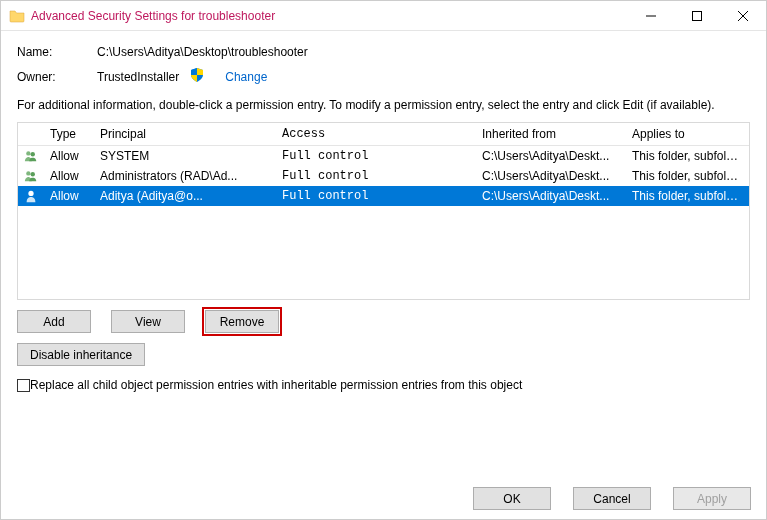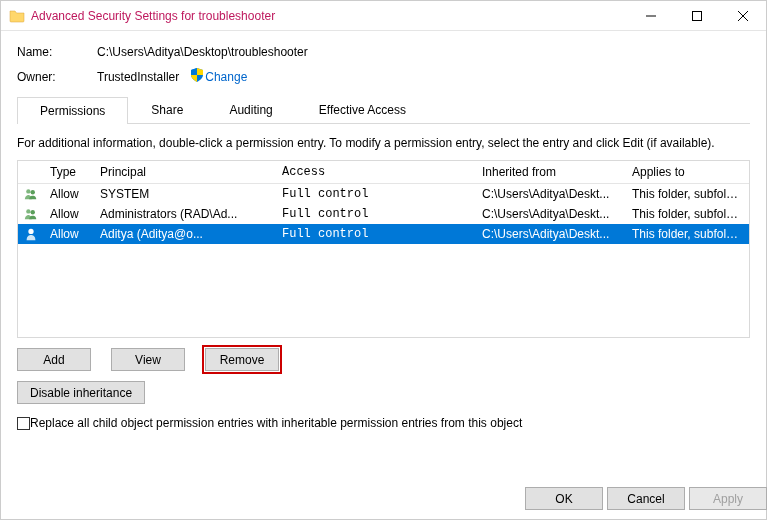--- a/index.html
+++ b/index.html
@@ -8,21 +8,21 @@
 .titlebar { height: 30px; display: flex; align-items: center; border-bottom: 1px solid #e5e5e5; }
 .titlebar .icon { width: 16px; height: 16px; margin: 0 6px 0 8px; }
 .titlebar .title { flex: 1; color: #be185d; }
 .titlebar .win-btn { width: 46px; height: 30px; display: flex; align-items: center; justify-content: center; color: #000; }
 
 .content { padding: 14px 16px 10px 16px; }
 
 .field-row { display: flex; align-items: center; margin-bottom: 8px; }
 .field-label { width: 80px; color: #000; }
 .field-value { color: #000; }
-.change-link { color: #0066cc; margin-left: 10px; display: inline-flex; align-items: center; gap: 0; cursor: pointer; }
+.change-link { color: #0066cc; margin-left: 10px; display: inline-flex; align-items: center; gap: 20px; cursor: pointer; }
 
 .tabs { display: flex; border-bottom: 1px solid #d9d9d9; margin-top: 10px; }
 .tab { padding: 6px 22px; border: 1px solid transparent; border-bottom: none; color: #000; cursor: pointer; text-align: center; }
 .tab.active { border-color: #d9d9d9; background: #fff; position: relative; top: 1px; }
 
 .info-text { margin: 12px 0 10px 0; color: #000; }
 .section-label { margin-bottom: 4px; color: #000; }
 
 .grid { border: 1px solid #d9d9d9; height: 178px; background: #fff; overflow: hidden; }
 .grid-header { display: flex; border-bottom: 1px solid #e5e5e5; background: #fff; }
@@ -38,21 +38,21 @@
 .col-applies { flex: 1; }
 
 .btn-row { display: flex; gap: 20px; margin-top: 10px; }
 .btn { min-width: 74px; height: 23px; padding: 0 12px; background: #e1e1e1; border: 1px solid #adadad; color: #000; cursor: pointer; display: inline-flex; align-items: center; justify-content: center; }
 .btn.highlight { outline: 2px solid #cc0000; outline-offset: 1px; }
 .btn.disabled { color: #a0a0a0; background: #e8e8e8; cursor: default; }
 
 .checkbox-row { display: flex; align-items: center; margin-top: 12px; }
 .checkbox { width: 13px; height: 13px; border: 1px solid #333; background: #fff; }
 
-.footer { position: absolute; bottom: 10px; right: 0; display: flex; gap: 4px; }
+.footer { position: absolute; bottom: 10px; right: 16px; display: flex; gap: 22px; }
 .footer .btn { min-width: 78px; }
 
 .user-icon-single { width: 16px; height: 16px; }
 .user-icon-group { width: 16px; height: 16px; }
 
 .shield-svg { width: 16px; height: 16px; }
 .folder-svg { width: 16px; height: 16px; }
 </style>
 </head>
 <body>
@@ -98,26 +98,20 @@
           <path d="M8 1 L14 3 V8 C14 12 8 15 8 15 C8 15 2 12 2 8 V3 Z" fill="#0078d7"></path>
           <path d="M8 1 L14 3 V8 L8 8 Z" fill="#ffd700"></path>
           <path d="M8 8 L2 8 V3 L8 1 Z" fill="#0078d7"></path>
           <path d="M8 8 L8 15 C8 15 2 12 2 8 Z" fill="#ffd700"></path>
         </svg>
       </span>
       <span>Change</span>
     </span>
   </div>
 
-  <div class="tabs">
-    <div class="tab active">Permissions</div>
-    <div class="tab">Share</div>
-    <div class="tab">Auditing</div>
-    <div class="tab">Effective Access</div>
-  </div>
 
   <div class="info-text">For additional information, double-click a permission entry. To modify a permission entry, select the entry and click Edit (if available).</div>
 
   <div class="grid">
     <div class="grid-header">
       <div class="col col-icon"></div>
       <div class="col col-type">Type</div>
       <div class="col col-principal">Principal</div>
       <div class="col col-access">Access</div>
       <div class="col col-inherited">Inherited from</div>

